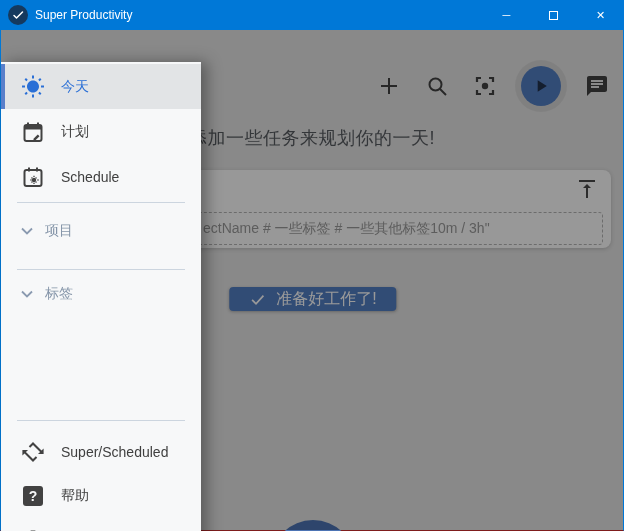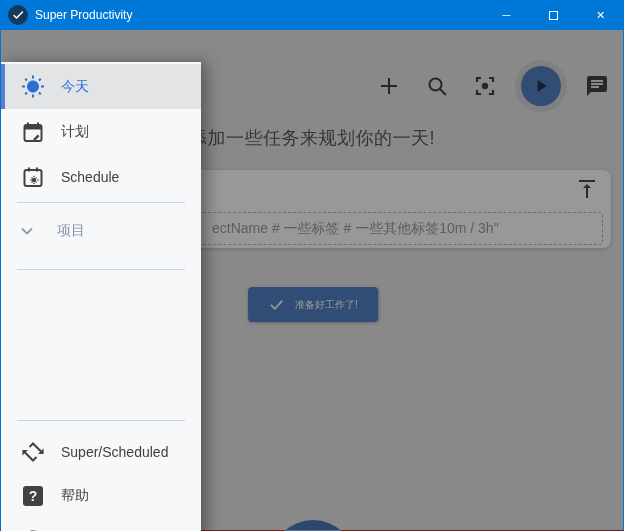--- a/index.html
+++ b/index.html
@@ -30,48 +30,48 @@
   .play-btn { width:40px; height:40px; border-radius:50%; background:#537fc4;
     display:flex; align-items:center; justify-content:center;
     box-shadow:0 0 0 6px rgba(0,0,0,0.06); }
 
   .headline { position:absolute; top:96px; left:0; width:100%; text-align:center;
     font-size:18px; color:#585c61; letter-spacing:0.5px; }
 
   .task-card { position:absolute; left:12px; right:12px; top:140px; height:78px;
     background:#fdfdfd; border-radius:8px; box-shadow:0 1px 4px rgba(0,0,0,0.18); }
   .collapse-btn { position:absolute; top:7px; right:12px; width:24px; height:24px; color:#4a4a4a; }
-  .example-box { position:absolute; left:21px; right:8px; top:42px; height:33px;
+  .example-box { position:absolute; left:12px; right:8px; top:42px; height:33px;
     border:1px dashed #b5b5b5; border-radius:4px; }
   .example-text { display:block; line-height:31px; padding-left:177px; font-size:14px;
     color:#9c9c9c; white-space:nowrap; overflow:hidden; }
 
   .ready-btn { position:absolute; top:257px; left:312px; transform:translateX(-50%);
-    height:35px; padding:0 20px; background:#537fc4; border:none; border-radius:4px;
-    color:#ffffff; font-size:10px; display:inline-flex; align-items:center; gap:10px;
+    height:24px; padding:0 20px; background:#537fc4; border:none; border-radius:4px;
+    color:#ffffff; font-size:16px; display:inline-flex; align-items:center; gap:10px;
     white-space:nowrap; box-shadow:0 1px 3px rgba(0,0,0,0.25); }
 
   .fab { position:absolute; top:490px; left:312px; transform:translateX(-50%);
     width:84px; height:84px; border-radius:50%; background:#4d74b4;
     display:flex; justify-content:center; }
 
   .backdrop { position:absolute; inset:0; background:rgba(0,0,0,0.40); }
 
   
   .sidebar { position:absolute; top:0; left:0; width:200px; height:500px; background:#f7f8f9;
     box-shadow:6px 0 14px rgba(0,0,0,0.35); display:flex; flex-direction:column; padding-top:2px;margin-top:32px; }
   .nav-item { height:45px; display:flex; align-items:center; padding-left:20px; gap:16px;
     font-size:14px; color:#3f3f3f; cursor:default; }
   .nav-item .nicon { width:24px; height:24px; color:#424242; flex:none; }
   .nav-item.selected { background:#e2e4e6; box-shadow:inset 4px 0 0 #5a7fca; color:#2a6fd6; }
   .nav-item.selected .nicon { color:#2a6fd6; }
   .divider { height:1px; background:#ccd5df; margin:3px 16px 8px 16px; flex:none; }
   .divider.d2 { margin:18px 16px 4px 16px; }
   .divider.d3 { margin-top:auto; margin-bottom:9px; }
-  .group-header { height:40px; display:flex; align-items:center; padding-left:16px; gap:20px;
+  .group-header { height:40px; display:flex; align-items:center; padding-left:16px; gap:8px;
     font-size:14px; color:#8494a8; cursor:default; }
   .group-header .gicon { width:20px; height:20px; color:#8a9ab0; }
   .help-sq { width:20px; height:20px; background:#424242; border-radius:3px; color:#f7f8f9;
     font-size:14px; font-weight:bold; display:flex; align-items:center; justify-content:center;
     margin:2px; }
 </style>
 </head>
 <body>
 
 <div class="window">
@@ -180,20 +180,26 @@
 
       <div class="group-header">
         <svg class="gicon" viewBox="0 0 24 24">
             <path d="M6 9l6 6 6-6" fill="none" stroke="currentColor" stroke-width="2.2"></path>
           </svg>
         <span>项目</span>
       </div>
 
       <div class="divider d2"></div>
 
+      <div class="group-header">
+        <svg class="gicon" viewBox="0 0 24 24">
+            <path d="M6 9l6 6 6-6" fill="none" stroke="currentColor" stroke-width="2.2"></path>
+          </svg>
+        <span>标签</span>
+      </div>
 
       <div class="divider d3"></div>
 
       <div class="nav-item" style="height:44px">
         <svg class="nicon" viewBox="0 0 24 24" style="transform:rotate(45deg)">
             <path d="M7 7h10v3l4-4-4-4v3H5v6h2V7zm10 10H7v-3l-4 4 4 4v-3h12v-6h-2v4z" fill="currentColor"></path>
           </svg>
         <span>Super/Scheduled</span>
       </div>
 

